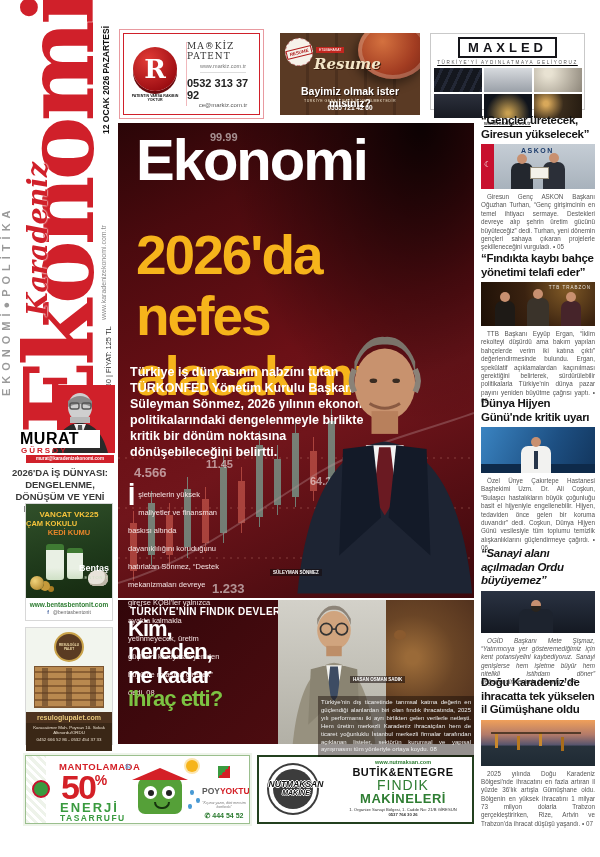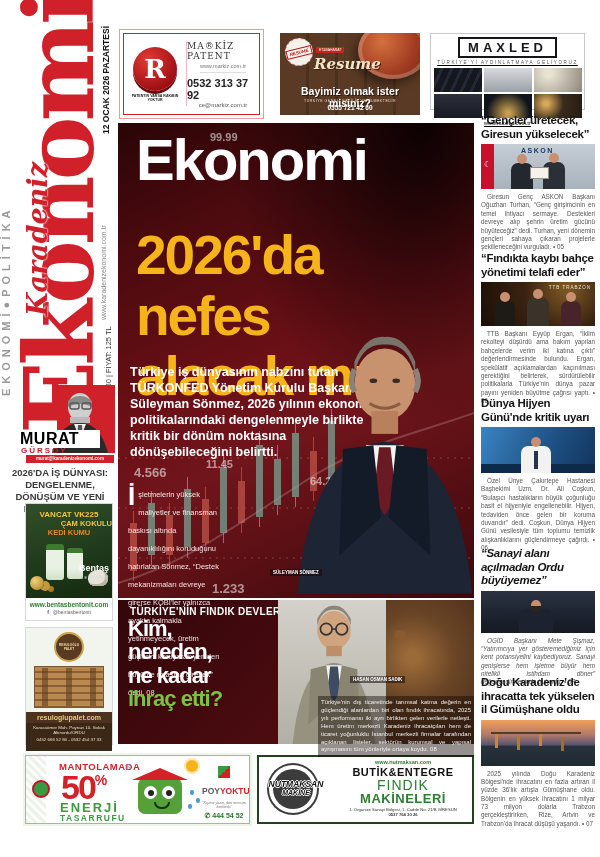--- a/index.html
+++ b/index.html
@@ -100,21 +100,21 @@
   <div class="abs" style="left:21px;top:446px;font-size:8px;font-weight:bold;color:#d0202a;letter-spacing:2px;">GÜRSOY</div>
   <div class="abs" style="left:26px;top:455px;width:88px;height:8px;background:#d0202a;color:#fff;font-size:4.6px;
               font-weight:bold;text-align:center;line-height:8px;">murat@karadenizekonomi.com</div>
 
   <div class="abs teaser" style="left:8px;top:467px;width:104px;">2026'DA İŞ DÜNYASI: DENGELENME, DÖNÜŞÜM VE YENİ FIRSATLAR • 03</div>
 
   <div class="abs adcard" style="left:25px;top:503px;width:88px;height:118px;">
     <div style="position:relative;width:100%;height:94px;overflow:hidden;
                 background:linear-gradient(165deg,#31502a 0%,#1f3a1b 55%,#15290f 100%);">
       <div style="margin-top:6px;text-align:center;color:#f5c33b;font-weight:bold;font-size:8px;">VANCAT VK225</div>
-      <div style="text-align:right;color:#f5c33b;font-weight:bold;font-size:7.5px;">ÇAM KOKULU</div>
+      <div style="text-align:left;color:#f5c33b;font-weight:bold;font-size:7.5px;">ÇAM KOKULU</div>
       <div style="text-align:center;color:#e8862a;font-weight:bold;font-size:7.5px;">KEDİ KUMU</div>
       <div style="position:absolute;left:20px;top:40px;width:18px;height:30px;background:linear-gradient(#e9f0e4 60%,#cfe0c6);border-radius:3px;border-top:6px solid #3f7a33;"></div>
       <div style="position:absolute;left:41px;top:44px;width:16px;height:26px;background:linear-gradient(#e9f0e4 60%,#cfe0c6);border-radius:3px;border-top:5px solid #3f7a33;"></div>
       <div style="position:absolute;left:4px;top:72px;width:14px;height:14px;border-radius:50%;background:radial-gradient(circle at 35% 35%,#f0d27a,#a87c22);box-shadow:8px 3px 0 -2px #c69a3a,14px 6px 0 -4px #a87c22;"></div>
       <div style="position:absolute;right:4px;top:66px;width:20px;height:16px;background:#e8e3da;border-radius:50% 50% 40% 40%;box-shadow:inset -3px -2px 0 #bdb5a6;"></div>
       <div style="position:absolute;right:3px;bottom:18px;text-align:right;">
         <span style="color:#fff;font-weight:bold;font-size:9px;">Bentaş</span>
         <span style="display:block;color:#cfe0c6;font-size:4px;letter-spacing:1px;">BENTONİT</span>
       </div>
     </div>

